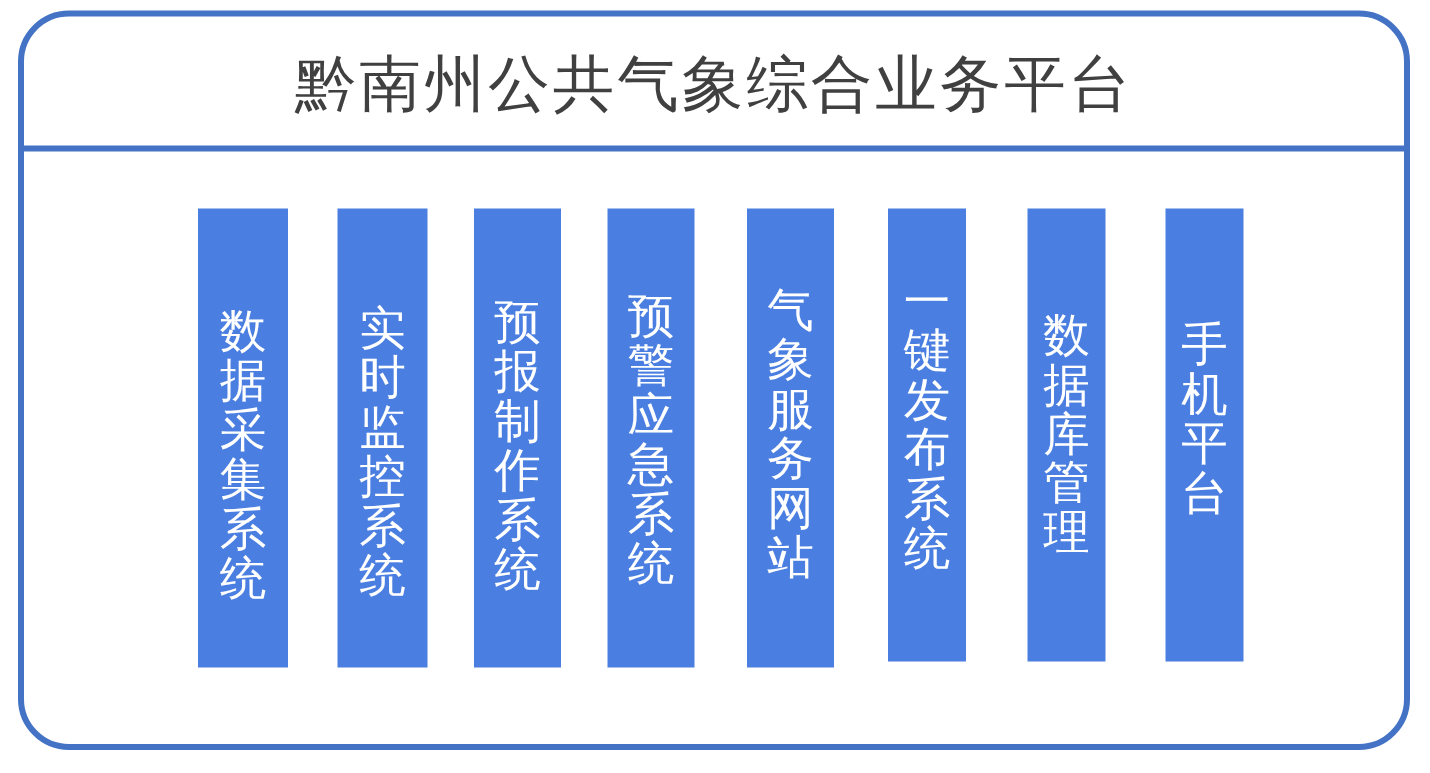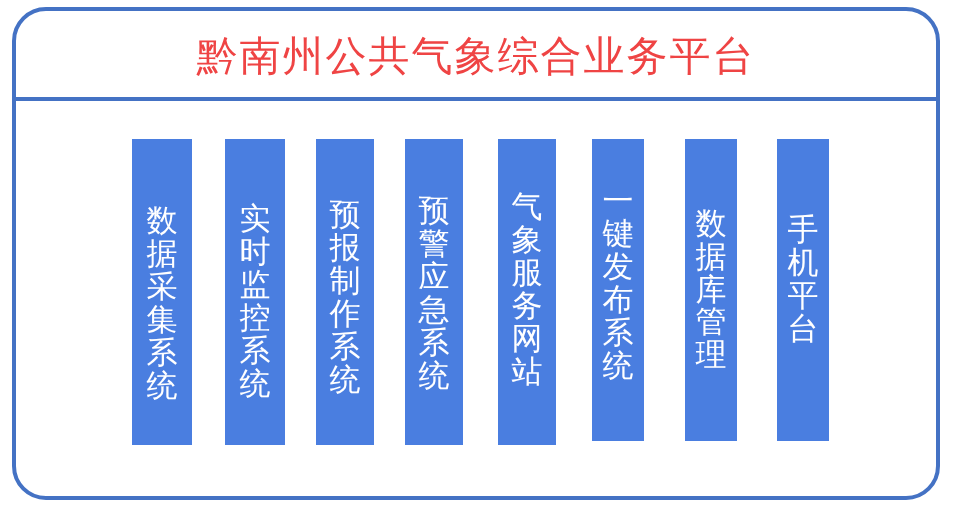--- a/index.html
+++ b/index.html
@@ -54,21 +54,21 @@
     width: 924px;
     height: 4px;
     background: #4472c4;
   }
 
   .platform-title {
     font-family: "Liberation Serif", "DejaVu Serif", serif;
     font-size: 41px;
     line-height: 1;
     letter-spacing: 2px;
-    color: #ef4444;
+    color: #404040;
     font-weight: 400;
     white-space: nowrap;
     text-align: center;
     transform: translateY(2px);
   }
 
   
   .bars-region {
     position: absolute;
     left: 0;

